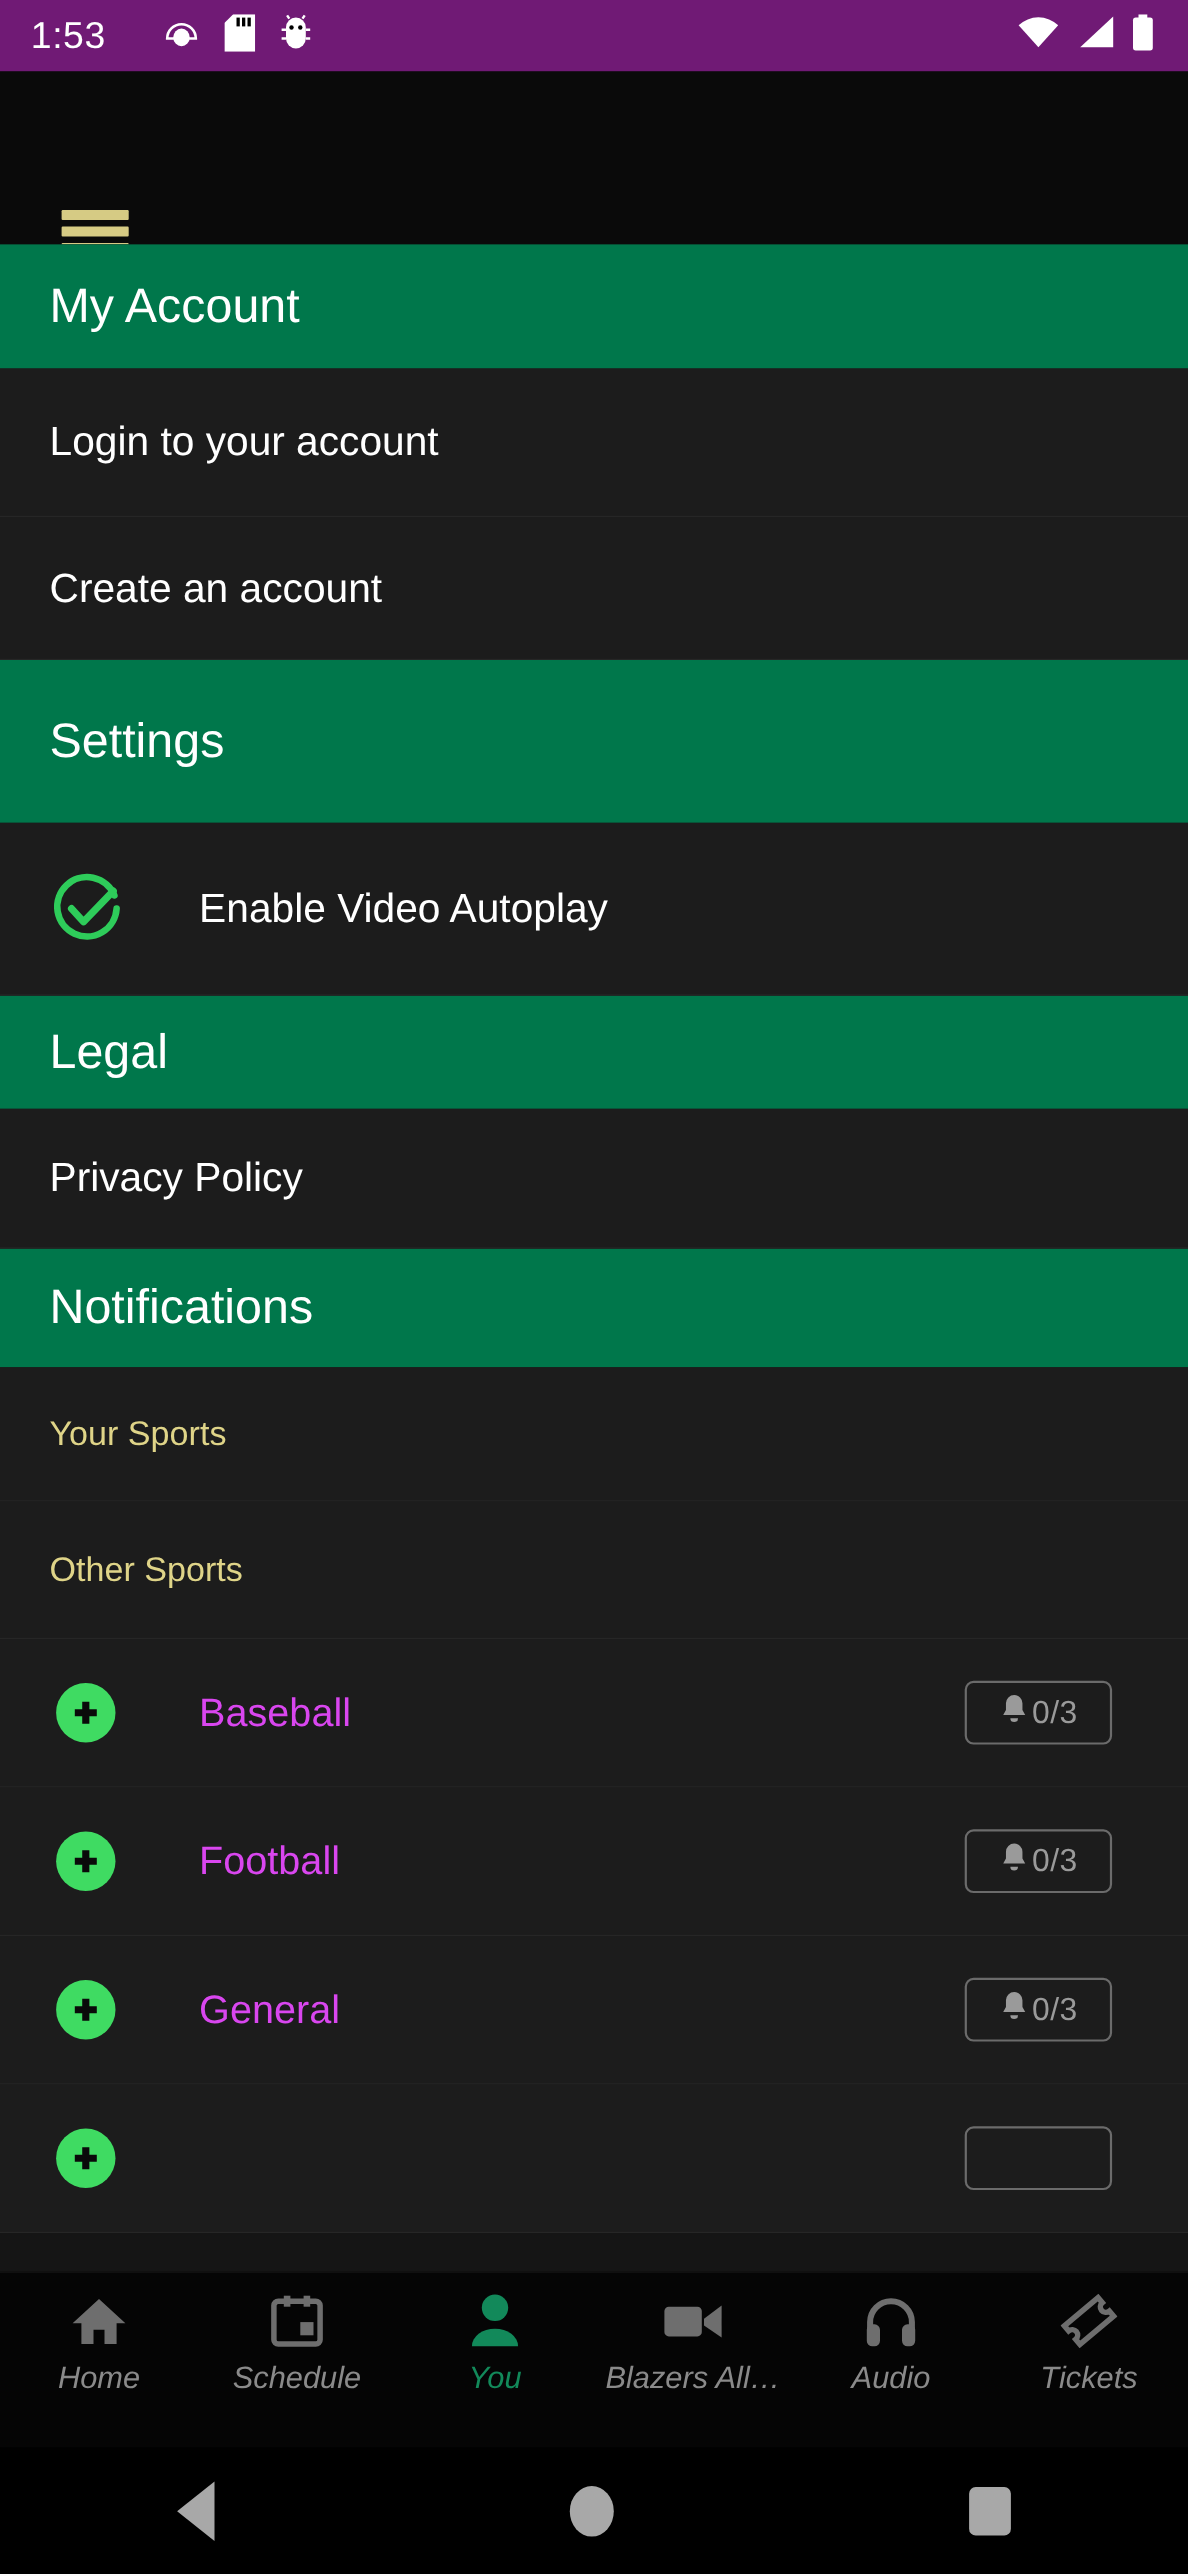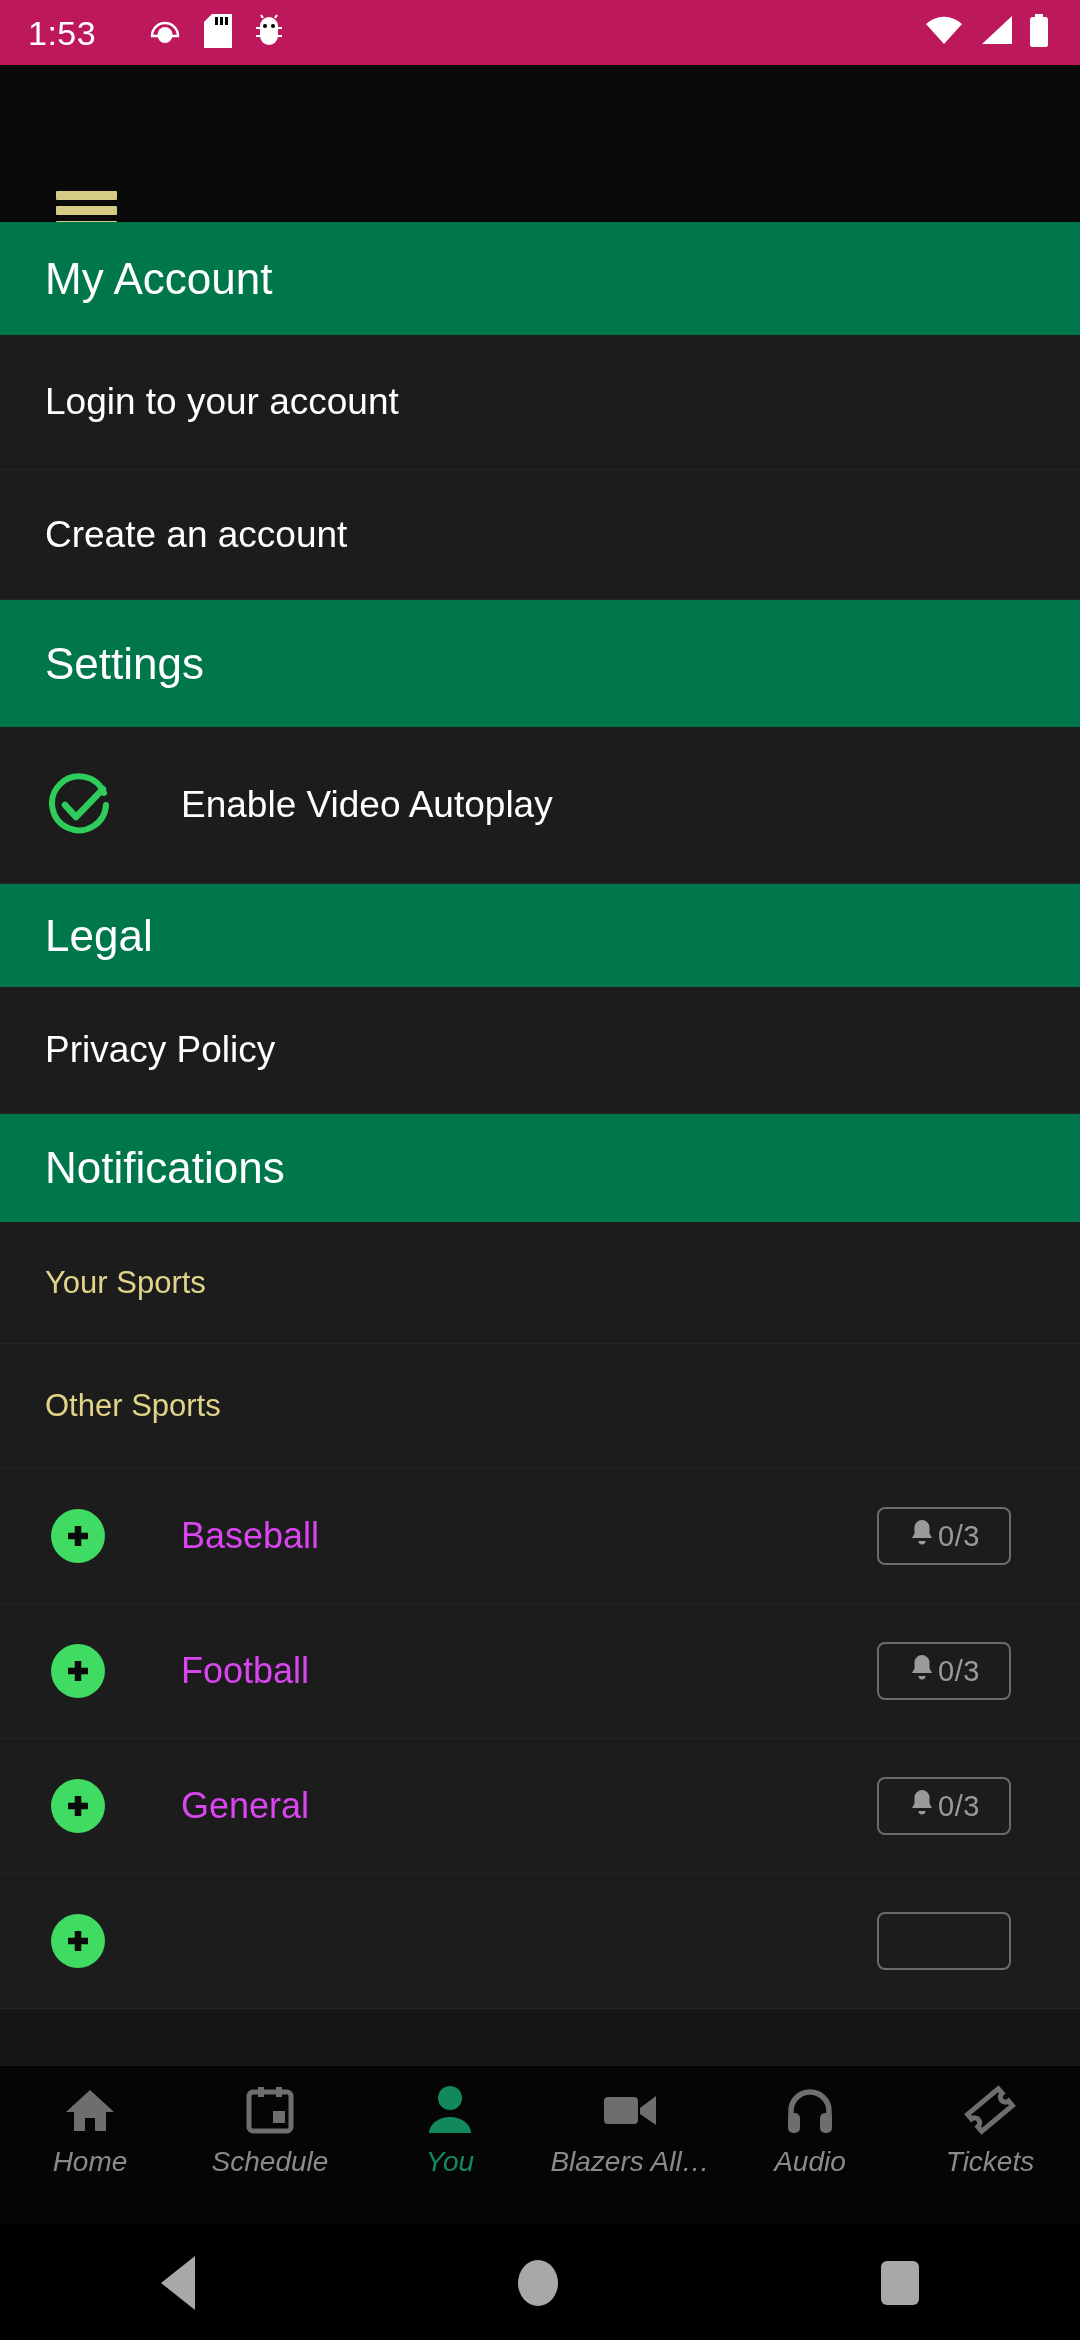--- a/index.html
+++ b/index.html
@@ -7,21 +7,21 @@
     width:1080px; height:2340px;
     background:#000;
     font-family:"Liberation Sans", sans-serif;
     overflow:hidden;
   }
   .screen { position:relative; width:1080px; height:2340px; background:#000; }
 
   
   .statusbar {
     position:absolute; top:0; left:0; width:1080px; height:65px;
-    background:#be185d; display:flex; align-items:center;
+    background:#701a75; display:flex; align-items:center;
     padding:0 30px 0 28px;
     gap:28px;
   }
   .sb-clock { color:#fff; font-size:34px; letter-spacing:0.5px; line-height:1; }
   .sb-left-icons { display:flex; align-items:center; gap:22px; margin-left:24px; }
   .sb-right { margin-left:auto; display:flex; align-items:center; gap:14px; }
   .sb-ico { display:block; }
 
   
   .appbar {
@@ -173,21 +173,21 @@
     <div class="sect-head" style="height:113px">
       <span class="lbl">My Account</span>
     </div>
     <div class="row" style="height:135px">
       <span class="big">Login to your account</span>
     </div>
     <div class="row" style="height:130px">
       <span class="big">Create an account</span>
     </div>
 
-    <div class="sect-head" style="height:127px">
+    <div class="sect-head" style="height:148px">
       <span class="lbl">Settings</span>
     </div>
     <div class="row" style="height:157px">
       <span class="check-wrap">
         <svg width="68" height="68" viewBox="0 0 68 68">
           <path d="M59 22 A27 27 0 1 0 61 34" fill="none" stroke="#2ECC5A" stroke-width="6" stroke-linecap="round"></path>
           <path d="M20 34 L31 46 L58 18" fill="none" stroke="#2ECC5A" stroke-width="6.5" stroke-linecap="round" stroke-linejoin="round"></path>
         </svg>
       </span>
       <span class="autoplay-label">Enable Video Autoplay</span>

